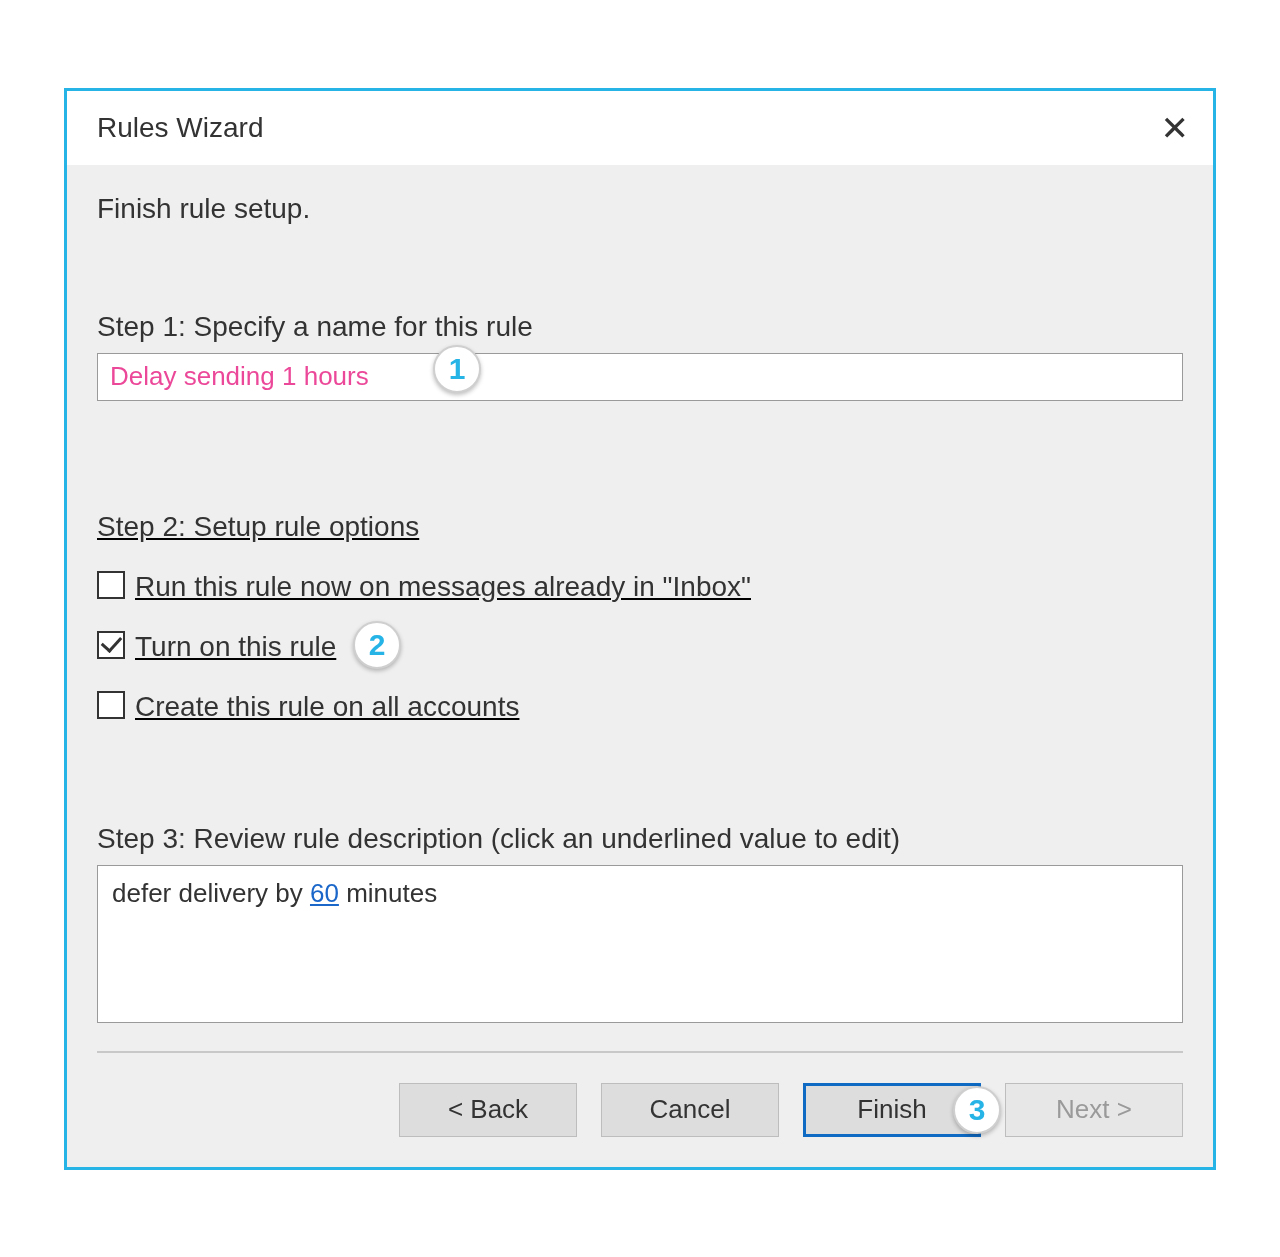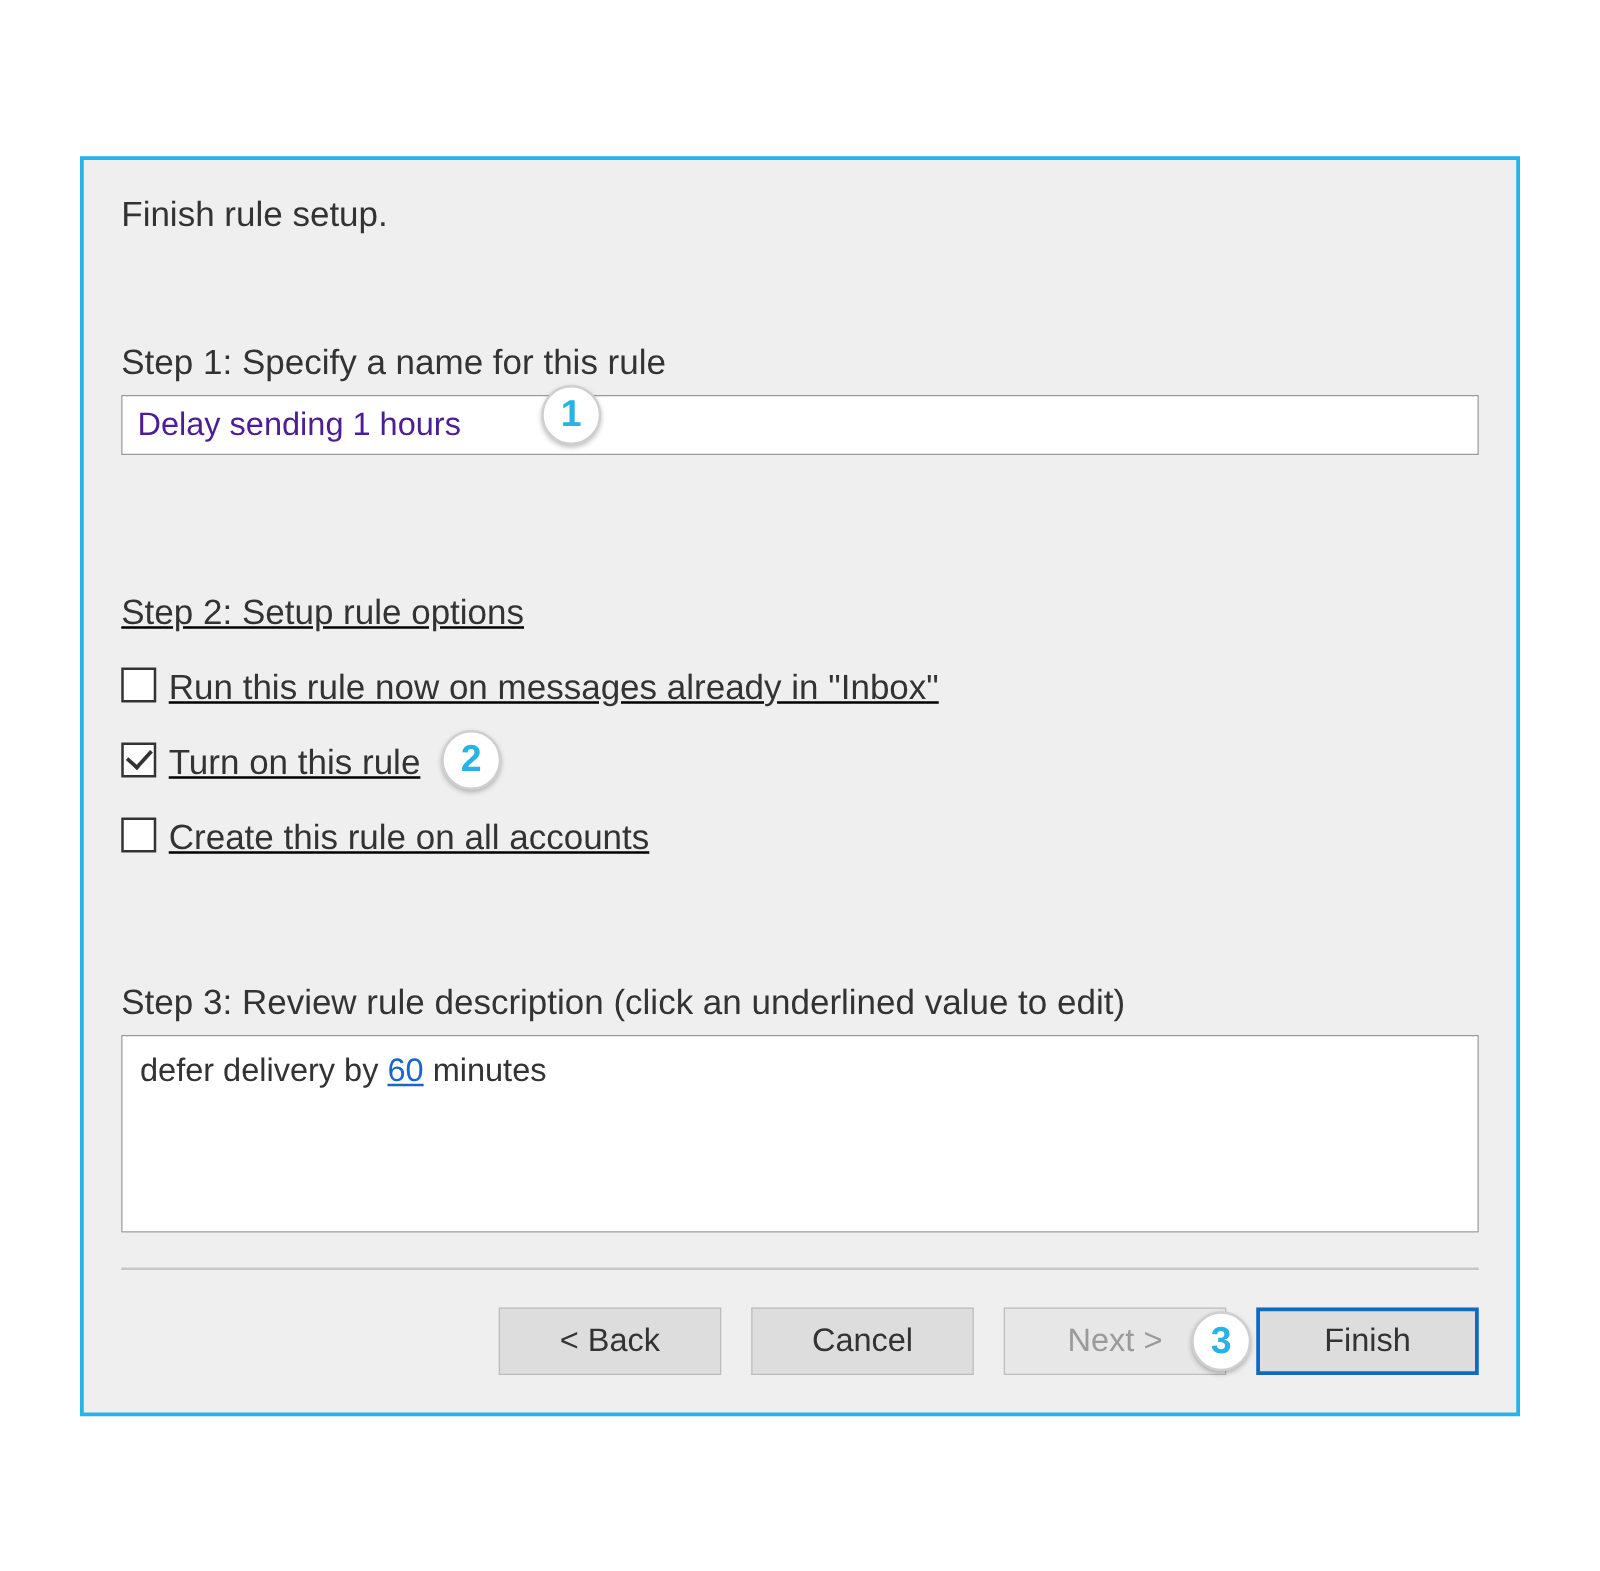--- a/index.html
+++ b/index.html
@@ -68,21 +68,21 @@
       position: relative;
       margin-bottom: 110px;
     }
 
     .name-input {
       width: 100%;
       height: 48px;
       border: 1px solid #9a9a9a;
       background: #ffffff;
       font-size: 26px;
-      color: #4c1d95;
+      color: #ec4899;
       padding: 4px 12px;
       font-family: inherit;
       outline: none;
     }
 
     .options-block {
       margin-bottom: 100px;
       text-decoration: underline;
     }
 
@@ -202,20 +202,24 @@
 
     .callout-1 { left: 336px; top: -8px; }
     .callout-2 { left: 256px; top: -10px; }
     .callout-3 { right: 182px; top: 3px; }
   </style>
 </head>
 <body>
 
 <div class="dialog">
 
+  <div class="titlebar">
+    <span class="titlebar-title">Rules Wizard</span>
+    <span class="close-btn">✕</span>
+  </div>
 
   <div class="content">
 
     <div class="subtitle">Finish rule setup.</div>
 
     <div class="step-label">Step 1: Specify a name for this rule</div>
     <div class="name-input-wrap">
       <input class="name-input" type="text" value="Delay sending 1 hours" style="">
       <div class="callout callout-1">1</div>
     </div>
@@ -247,20 +251,20 @@
           <span>defer delivery by </span><span class="link-value">60</span><span> minutes</span>
         </div>
       </div>
     </div>
 
     <hr class="separator">
 
     <div class="button-row">
       <button class="btn">&lt; Back</button>
       <button class="btn">Cancel</button>
+      <button class="btn primary">Finish</button>
       <button class="btn disabled">Next &gt;</button>
-      <button class="btn primary">Finish</button>
       <div class="callout callout-3">3</div>
     </div>
 
   </div>
 
 </div>
 
 </body></html>

